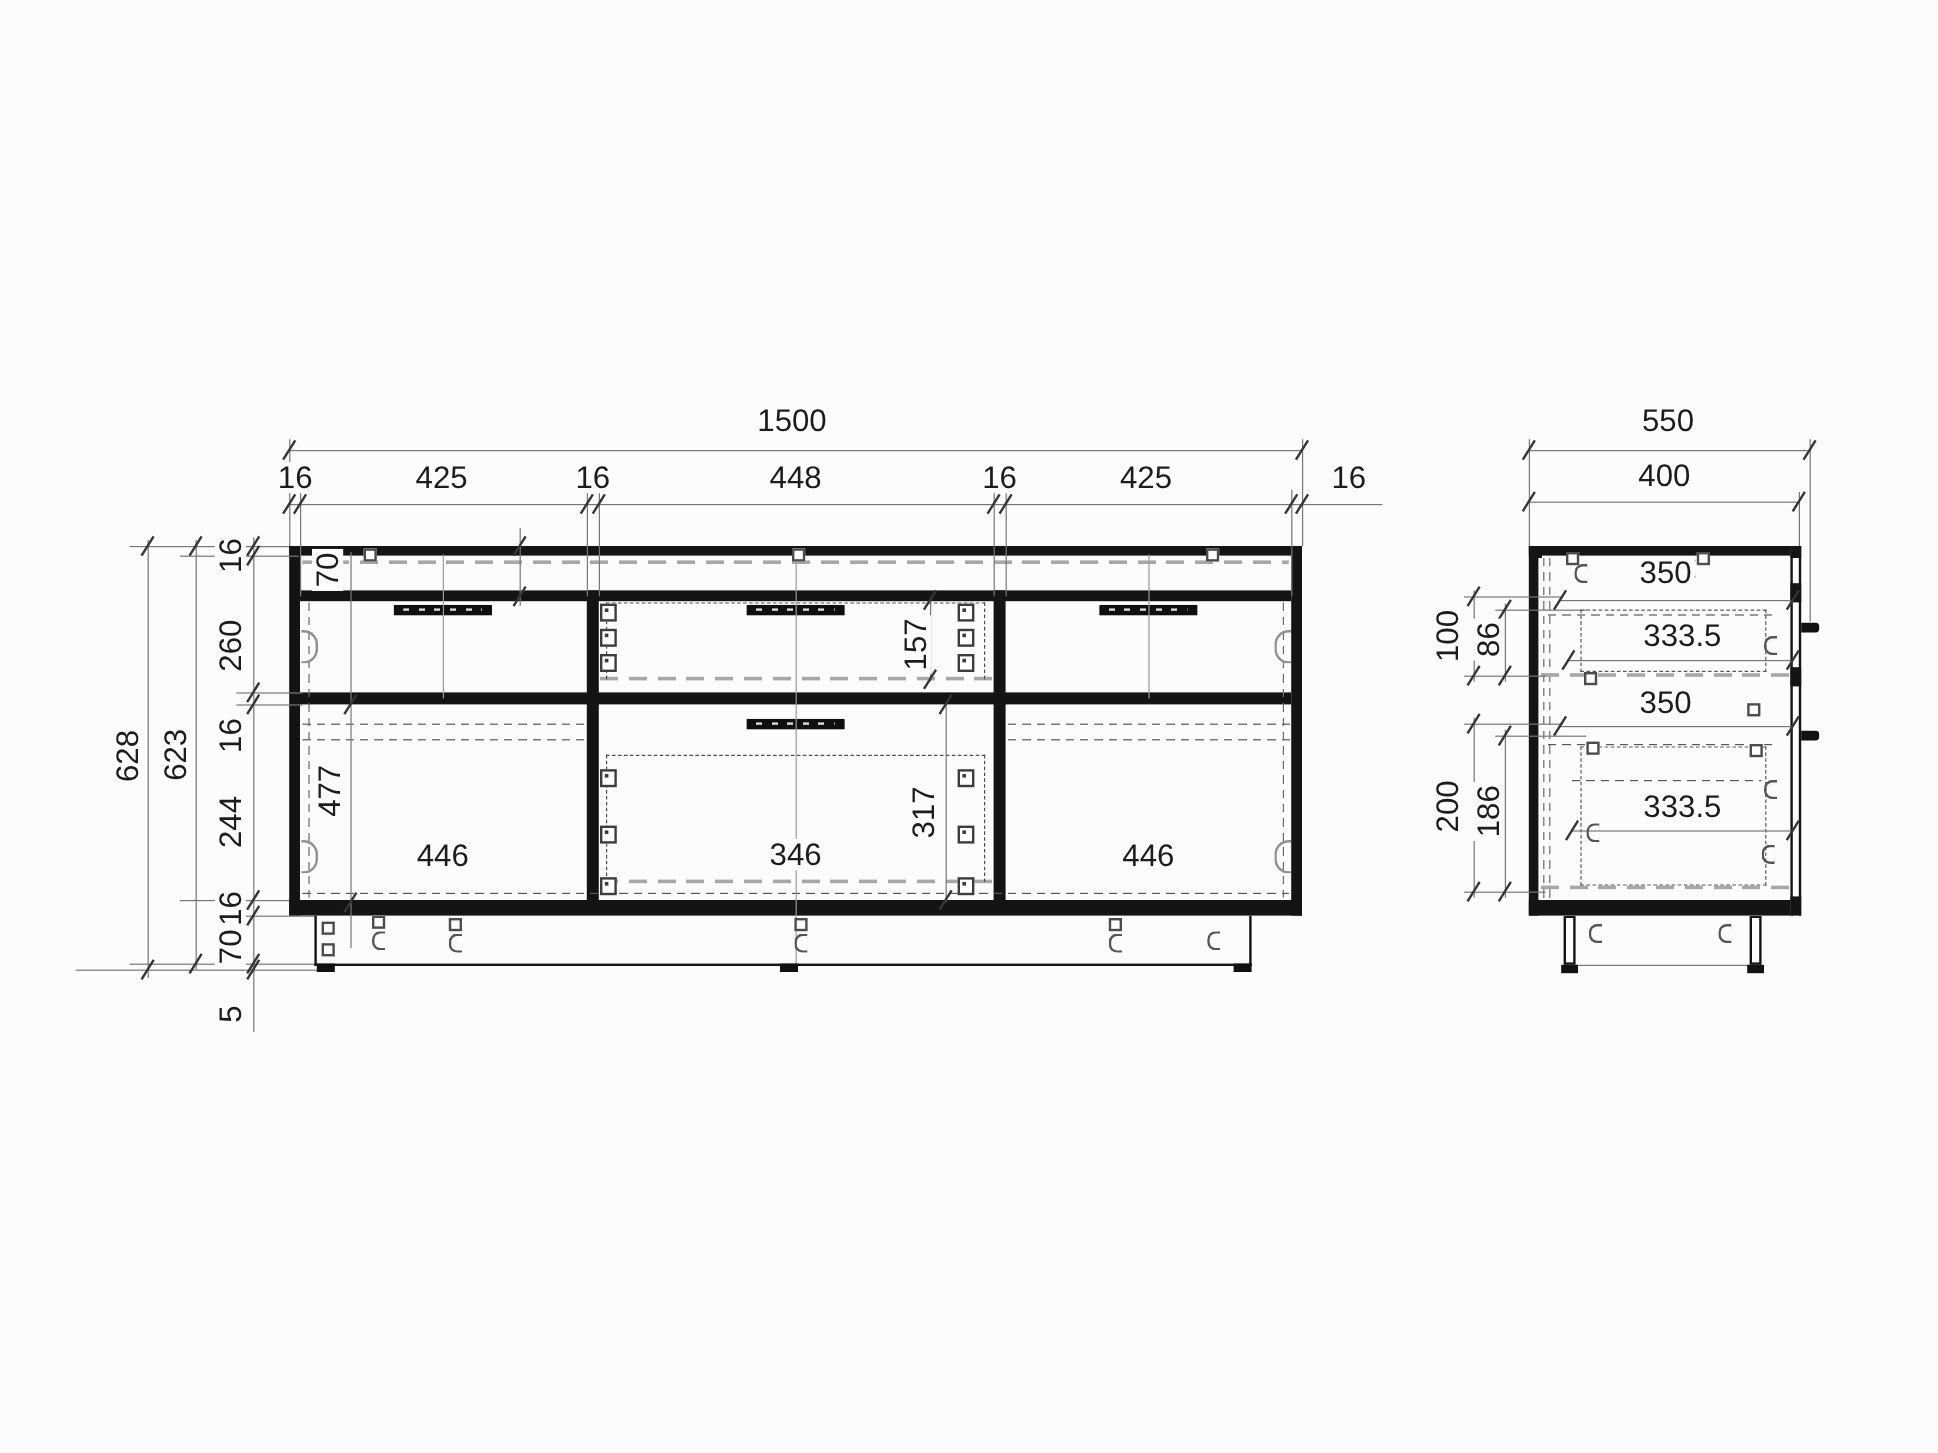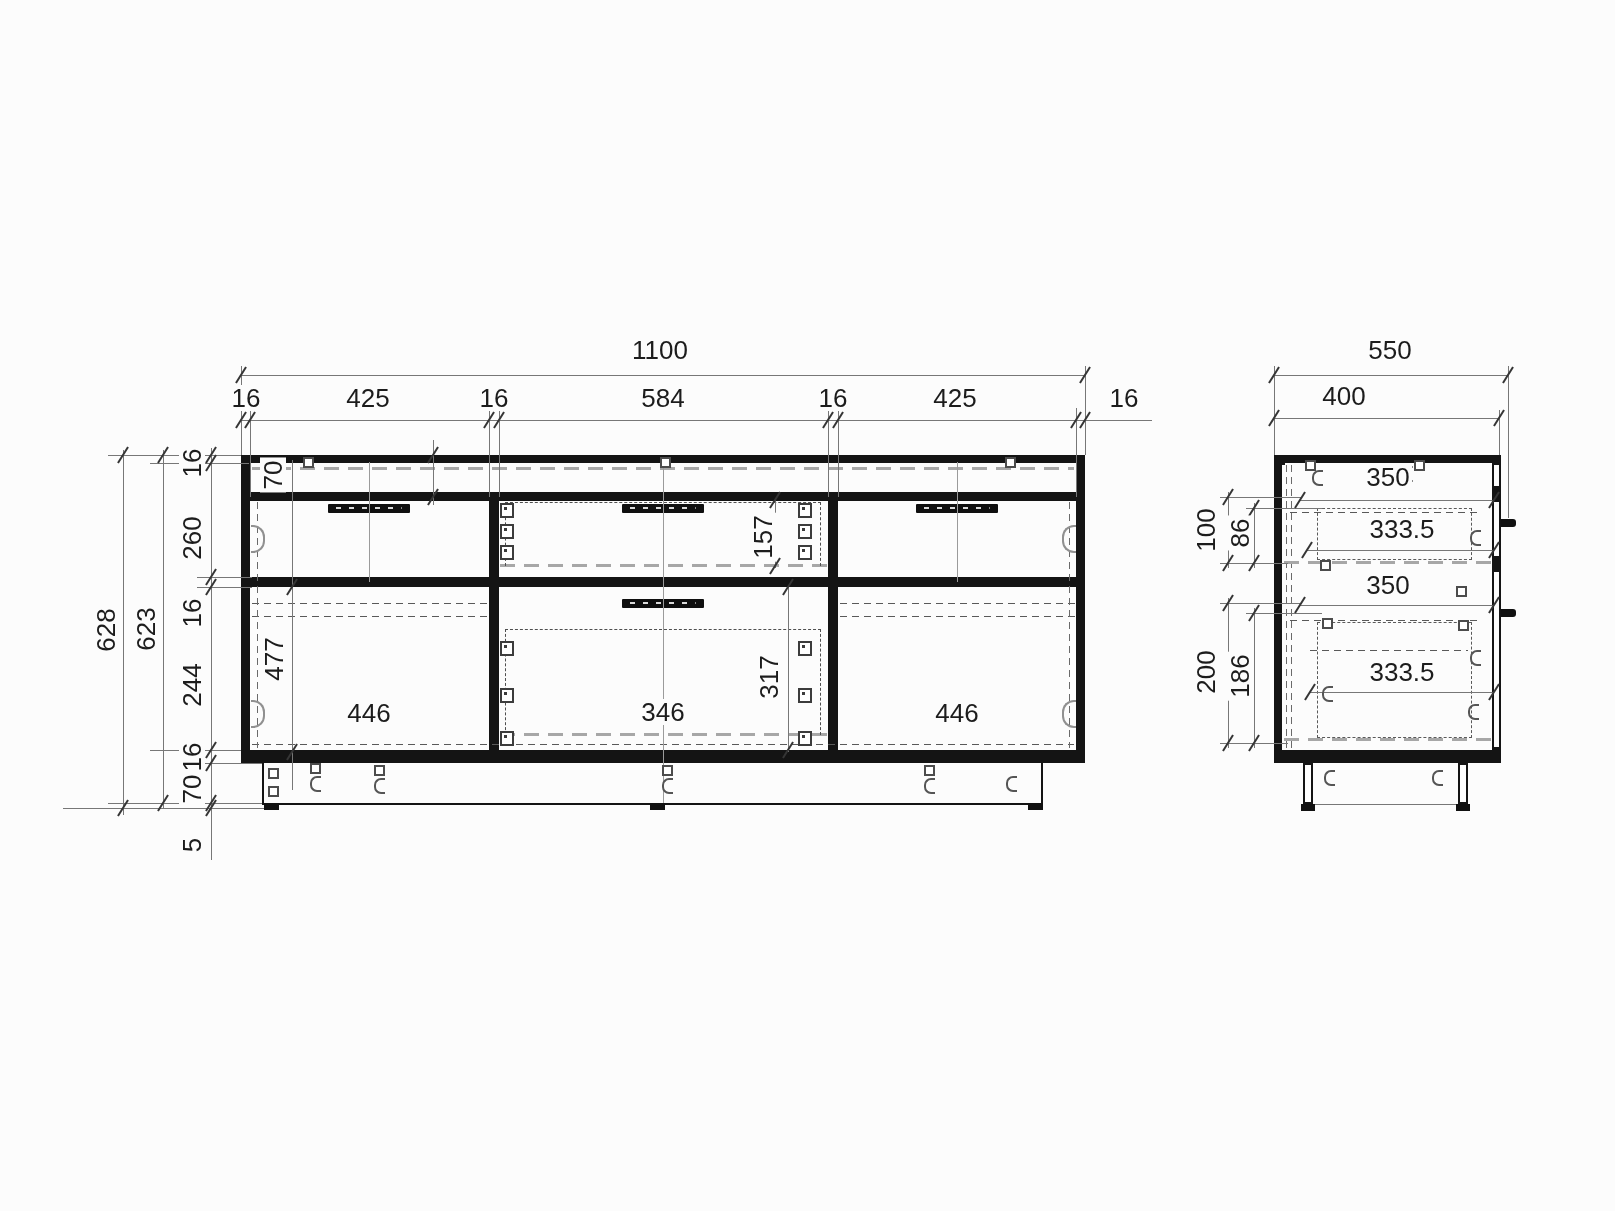--- a/index.html
+++ b/index.html
@@ -111,25 +111,25 @@
     <div class="ln" style="left:197px;top:587px;width:55px;"></div>
     <div class="ln" style="left:150px;top:750px;width:91px;"></div>
     <div class="ln" style="left:197px;top:763px;width:65px;"></div>
     <div class="ln" style="left:108px;top:803px;width:154px;"></div>
     <div class="ln" style="left:63px;top:808px;width:205px;"></div>
 
     <div class="bk" style="left:262px;top:763px;width:2px;height:42px;"></div>
     <div class="bk" style="left:1041px;top:763px;width:2px;height:42px;"></div>
     <div class="bk" style="left:262px;top:803px;width:781px;height:2px;"></div>
 
-    <div class="lbl" style="left:660px;top:350px;">1100</div>
+    <div class="lbl" style="left:660px;top:350px;">1500</div>
     <div class="lbl" style="left:246px;top:398px;">16</div>
     <div class="lbl" style="left:368px;top:398px;">425</div>
     <div class="lbl" style="left:494px;top:398px;">16</div>
-    <div class="lbl" style="left:663px;top:398px;">584</div>
+    <div class="lbl" style="left:663px;top:398px;">448</div>
     <div class="lbl" style="left:833px;top:398px;">16</div>
     <div class="lbl" style="left:955px;top:398px;">425</div>
     <div class="lbl" style="left:1124px;top:398px;">16</div>
 
     <div class="lbl rot" style="left:106px;top:630px;">628</div>
     <div class="lbl rot" style="left:146px;top:629px;">623</div>
     <div class="lbl rot" style="left:192px;top:463px;">16</div>
     <div class="lbl rot" style="left:192px;top:538px;">260</div>
     <div class="lbl rot" style="left:192px;top:613px;">16</div>
     <div class="lbl rot" style="left:192px;top:685px;">244</div>
@@ -195,21 +195,21 @@
     <div class="knob" style="left:1501px;top:609px;"></div>
 
     <div class="bk" style="left:1279px;top:459px;width:6px;height:6px;"></div>
     <div class="bk" style="left:1279px;top:754px;width:6px;height:6px;"></div>
 
     <div class="leg" style="left:1303px;top:763px;"></div>
     <div class="leg" style="left:1458px;top:763px;"></div>
     <div class="ln" style="left:1313px;top:804px;width:145px;"></div>
 
     <div class="lbl" style="left:1390px;top:350px;">550</div>
-    <div class="lbl" style="left:1344px;top:396px;">400</div>
+    <div class="lbl" style="left:1387px;top:396px;">400</div>
     <div class="lbl" style="left:1388px;top:477px;">350</div>
     <div class="lbl" style="left:1402px;top:529px;">333.5</div>
     <div class="lbl" style="left:1388px;top:585px;">350</div>
     <div class="lbl" style="left:1402px;top:672px;">333.5</div>
     <div class="lbl rot" style="left:1206px;top:530px;">100</div>
     <div class="lbl rot" style="left:1240px;top:533px;">86</div>
     <div class="lbl rot" style="left:1206px;top:672px;">200</div>
     <div class="lbl rot" style="left:1240px;top:676px;">186</div>
   </section>
 <div class="tick" style="left: 241px; top: 375px;"></div>

